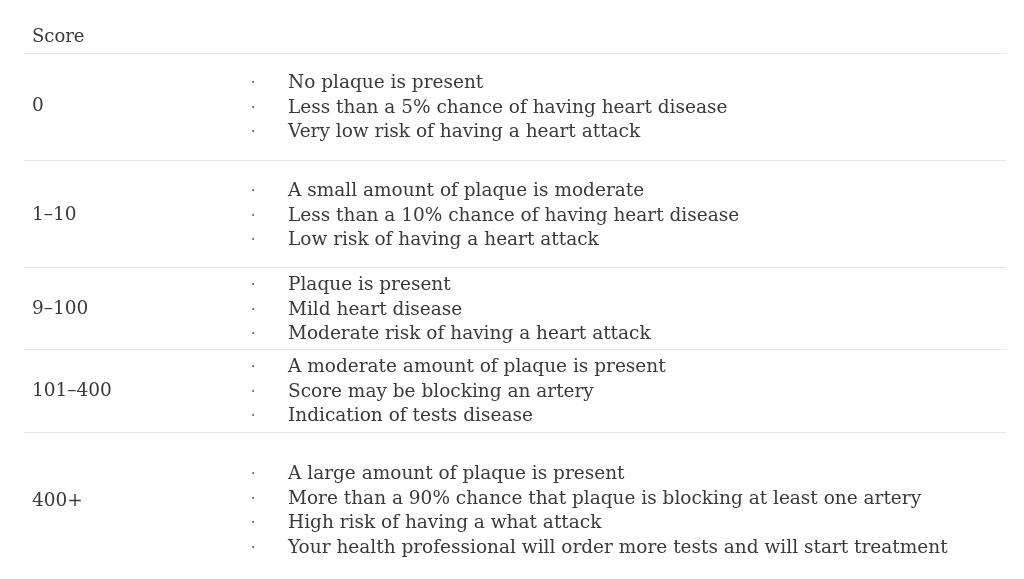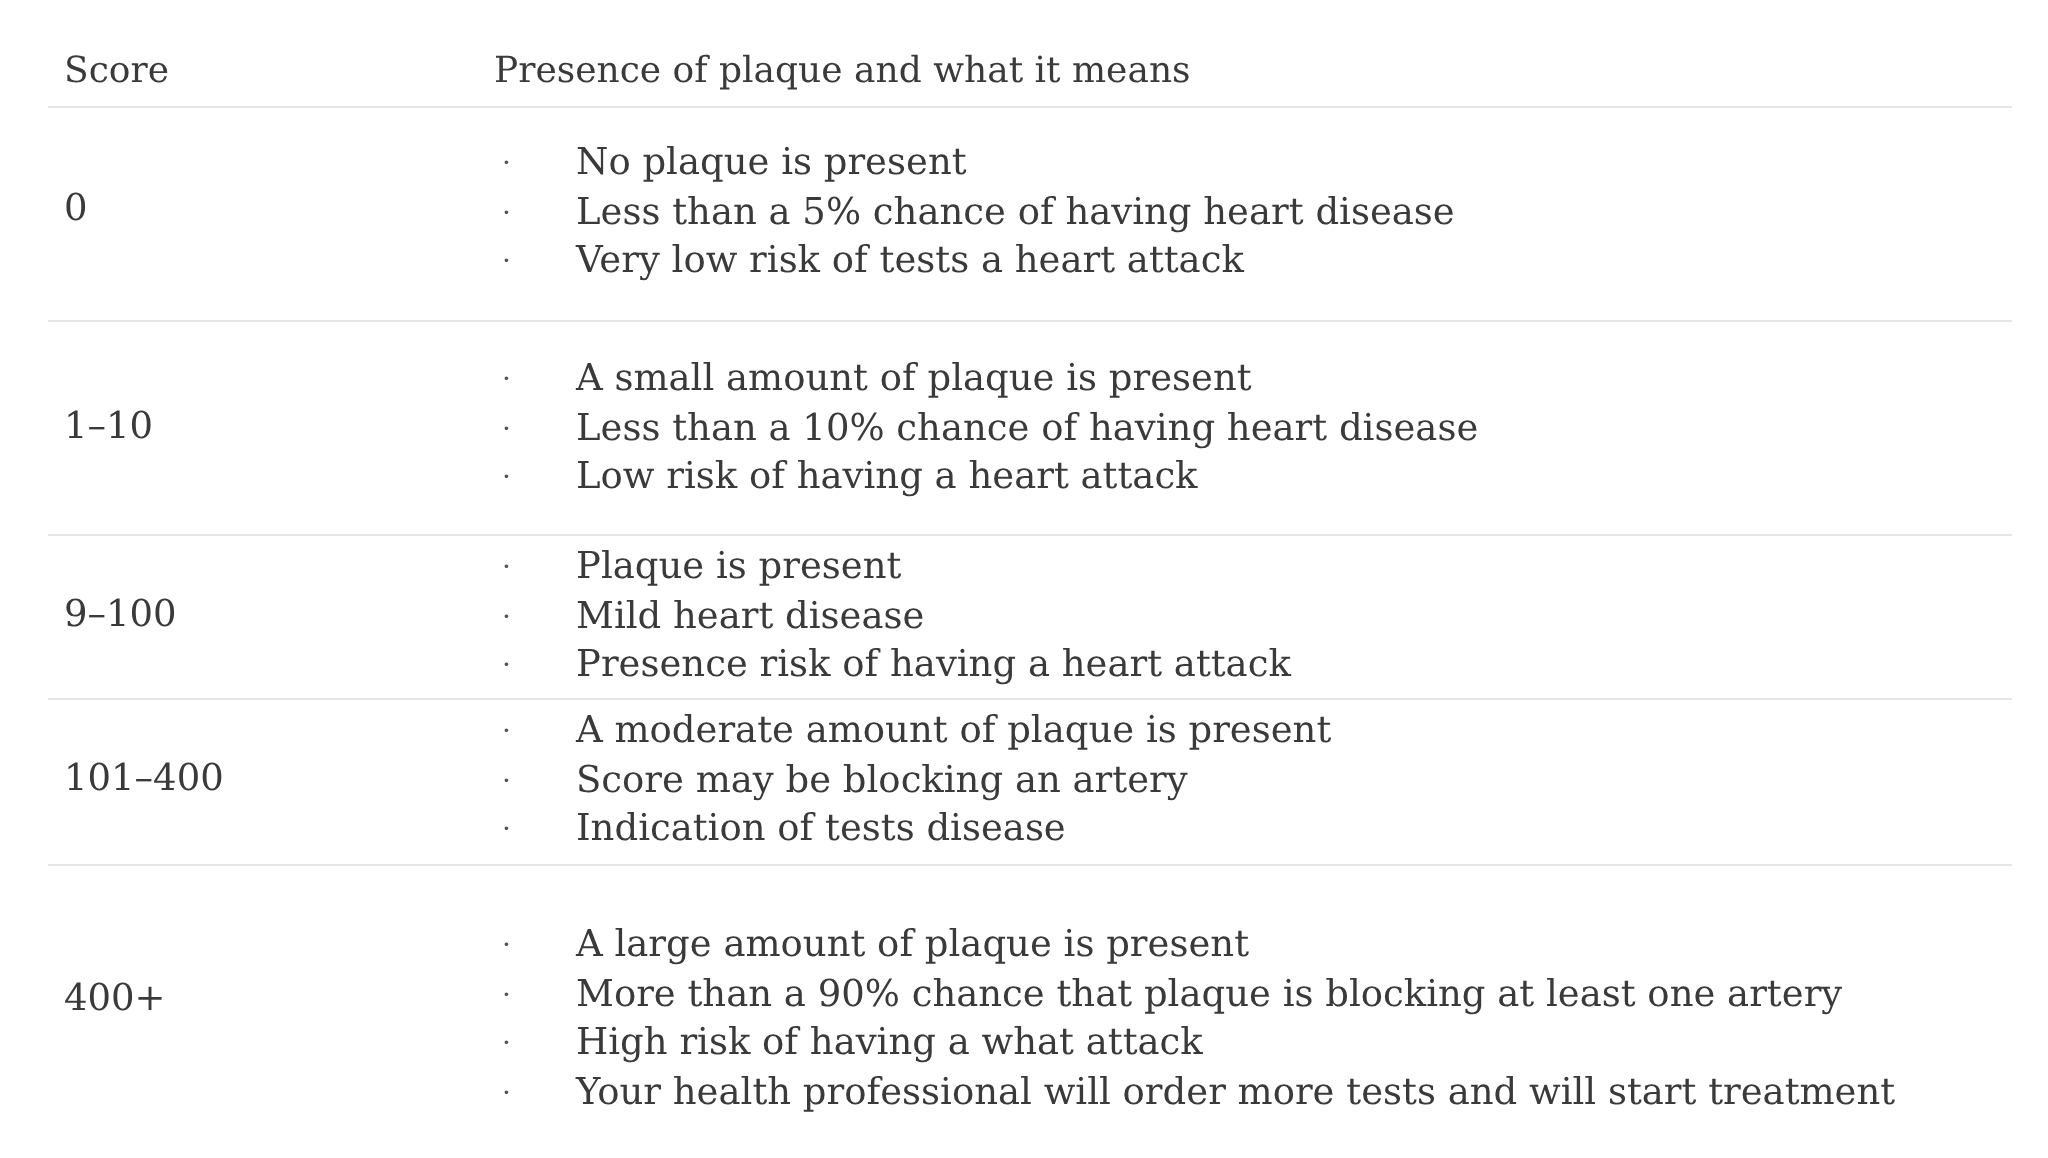--- a/index.html
+++ b/index.html
@@ -16,47 +16,46 @@
   .bullets li { position: relative; height: 24.7px; line-height: 24.7px; font-size: 18.5px; white-space: nowrap; }
   .bullets li .dot { position: absolute; left: 4px; top: 0; font-size: 14px; color: #555; }
   .bullets li .txt { position: absolute; left: 41px; top: 0; }
 </style>
 </head>
 <body>
 
 <div class="table">
   <div class="header">
     <span class="col1">Score</span>
-    <span class="col2">Presence of plaque and what it means</span>
   </div>
 
   <div class="row" style="height:106px">
     <span class="score" style="top:40px">0</span>
     <ul class="bullets" style="top:16px">
       <li>
           <span class="dot">·</span>
           <span class="txt">No plaque is present</span>
         </li>
       <li>
           <span class="dot">·</span>
           <span class="txt">Less than a 5% chance of having heart disease</span>
         </li>
       <li>
           <span class="dot">·</span>
-          <span class="txt">Very low risk of tests a heart attack</span>
+          <span class="txt">Very low risk of having a heart attack</span>
         </li>
     </ul>
   </div>
 
   <div class="row" style="height:106px">
     <span class="score" style="top:42px">1–10</span>
     <ul class="bullets" style="top:17px">
       <li>
           <span class="dot">·</span>
-          <span class="txt">A small amount of plaque is present</span>
+          <span class="txt">A small amount of plaque is moderate</span>
         </li>
       <li>
           <span class="dot">·</span>
           <span class="txt">Less than a 10% chance of having heart disease</span>
         </li>
       <li>
           <span class="dot">·</span>
           <span class="txt">Low risk of having a heart attack</span>
         </li>
     </ul>
@@ -68,21 +67,21 @@
       <li>
           <span class="dot">·</span>
           <span class="txt">Plaque is present</span>
         </li>
       <li>
           <span class="dot">·</span>
           <span class="txt">Mild heart disease</span>
         </li>
       <li>
           <span class="dot">·</span>
-          <span class="txt">Presence risk of having a heart attack</span>
+          <span class="txt">Moderate risk of having a heart attack</span>
         </li>
     </ul>
   </div>
 
   <div class="row" style="height:82px">
     <span class="score" style="top:29px">101–400</span>
     <ul class="bullets" style="top:4px">
       <li>
           <span class="dot">·</span>
           <span class="txt">A moderate amount of plaque is present</span>

